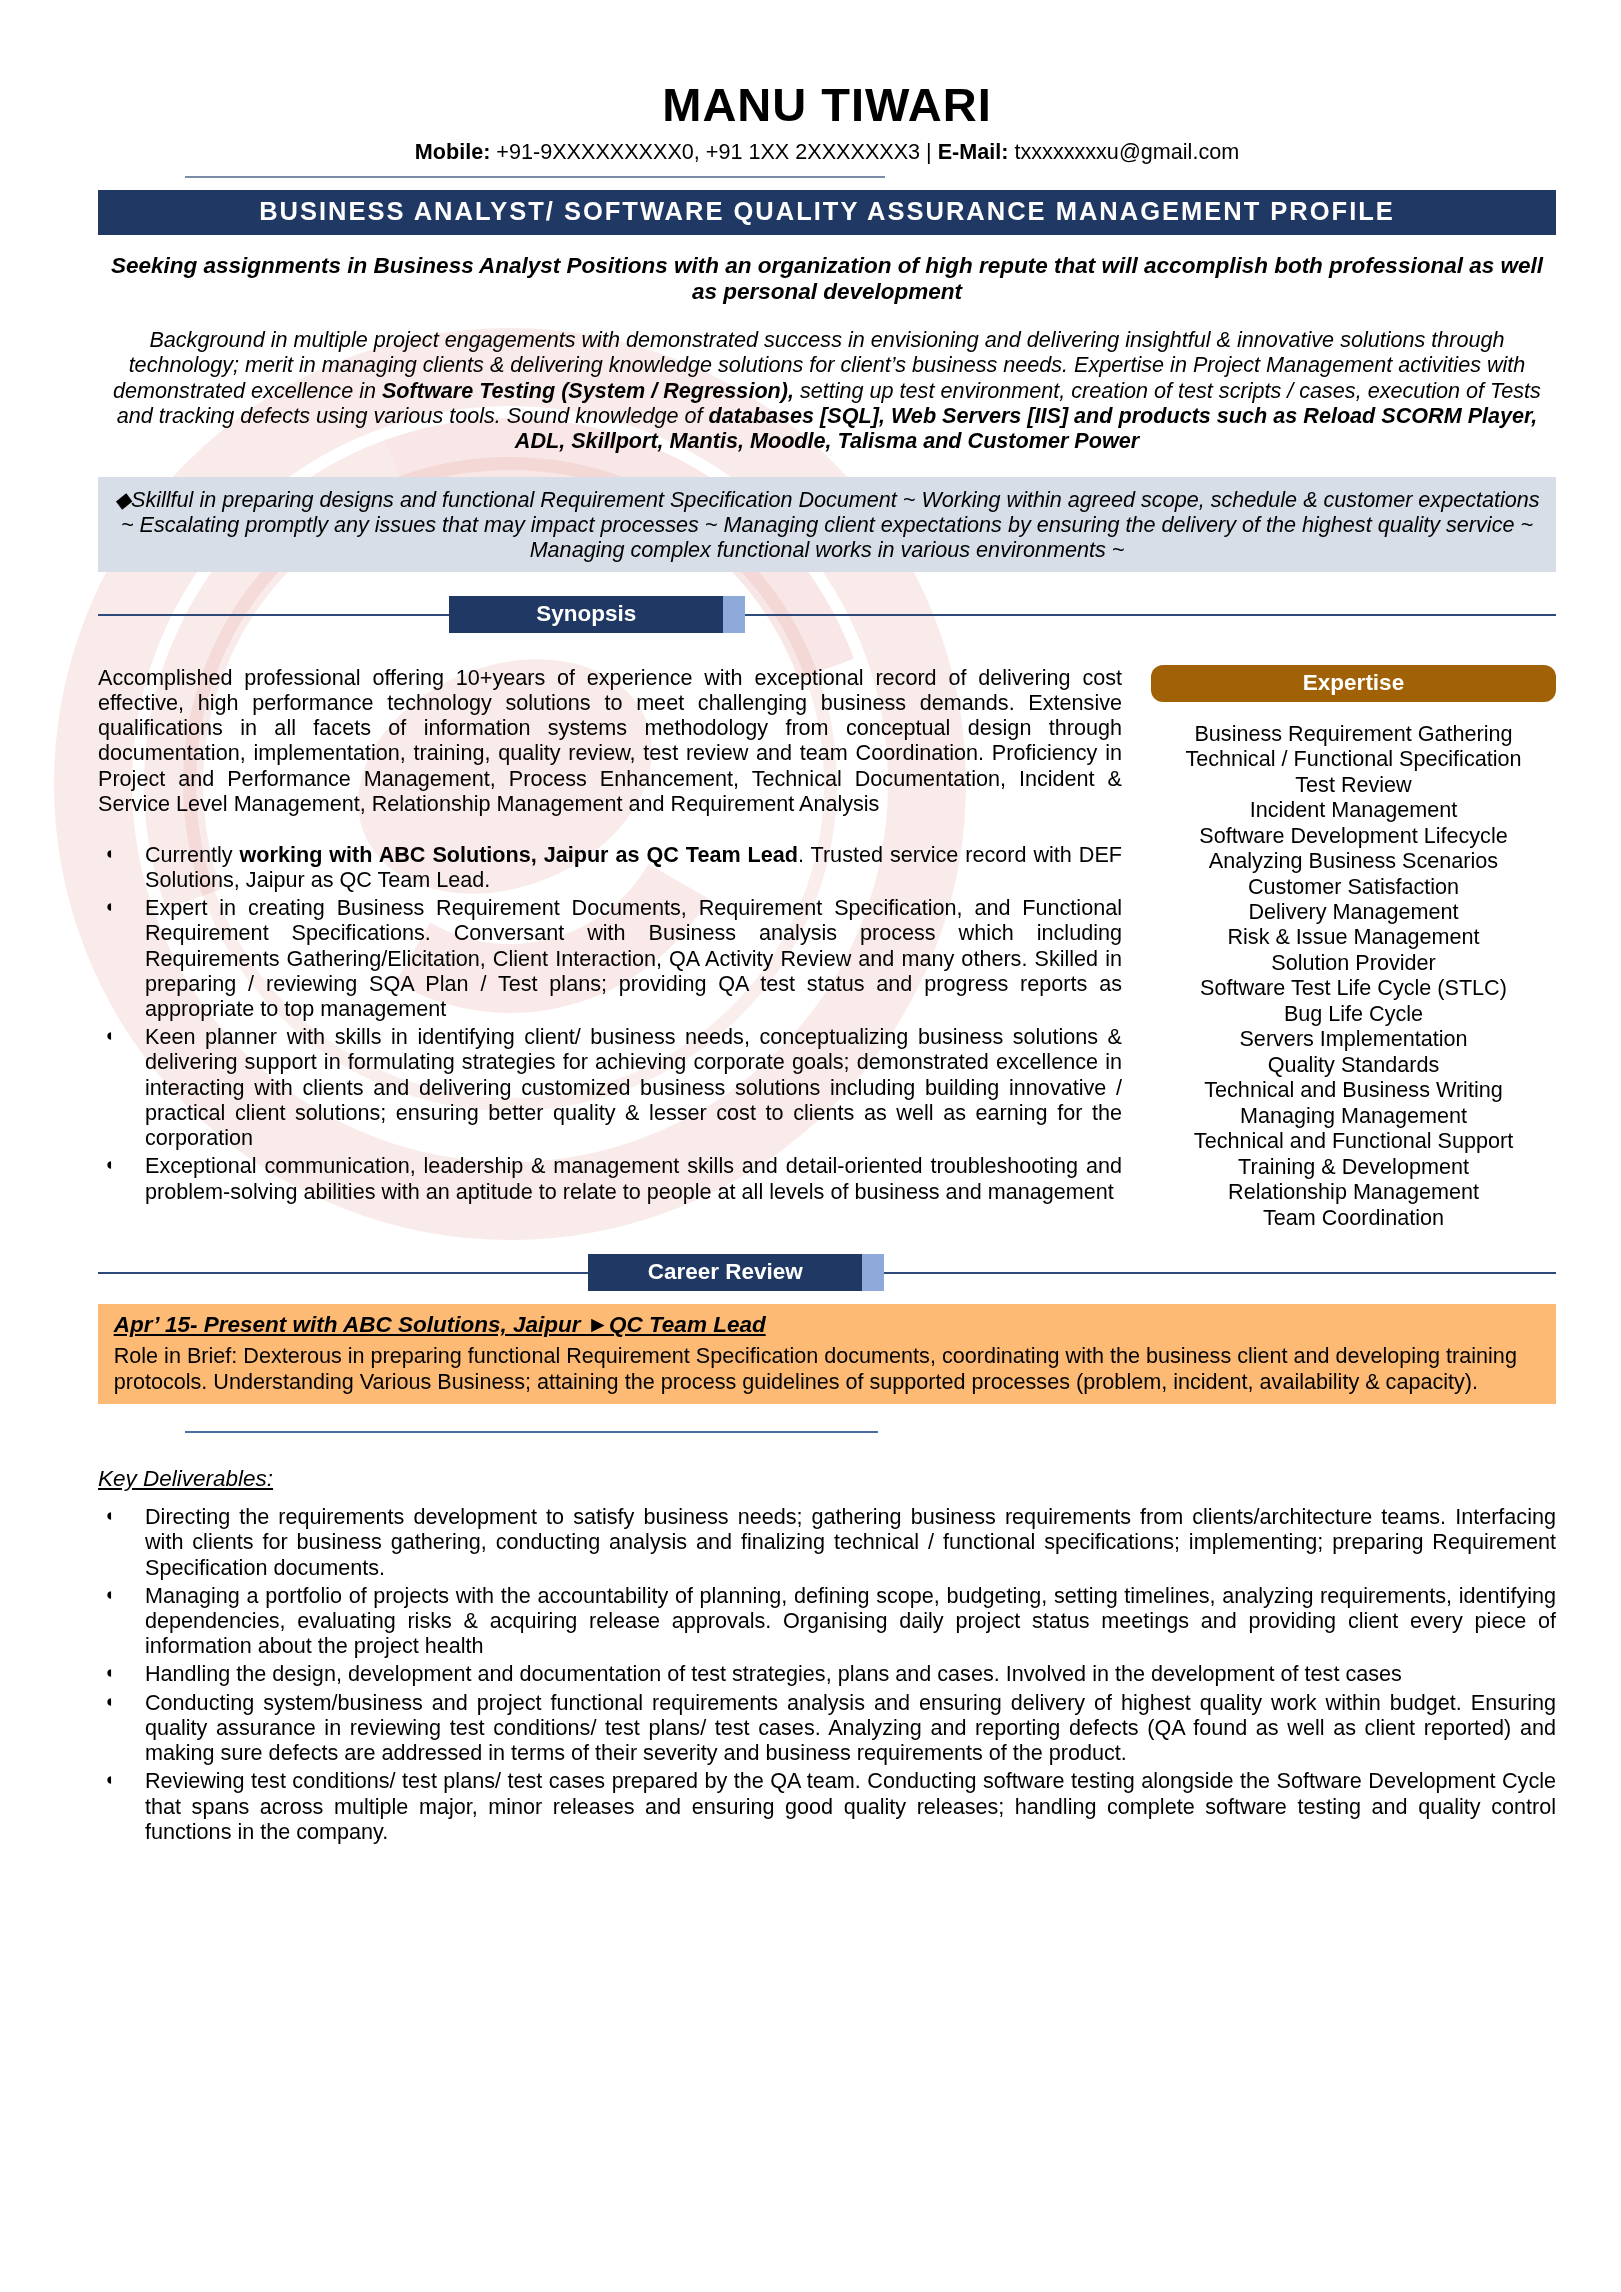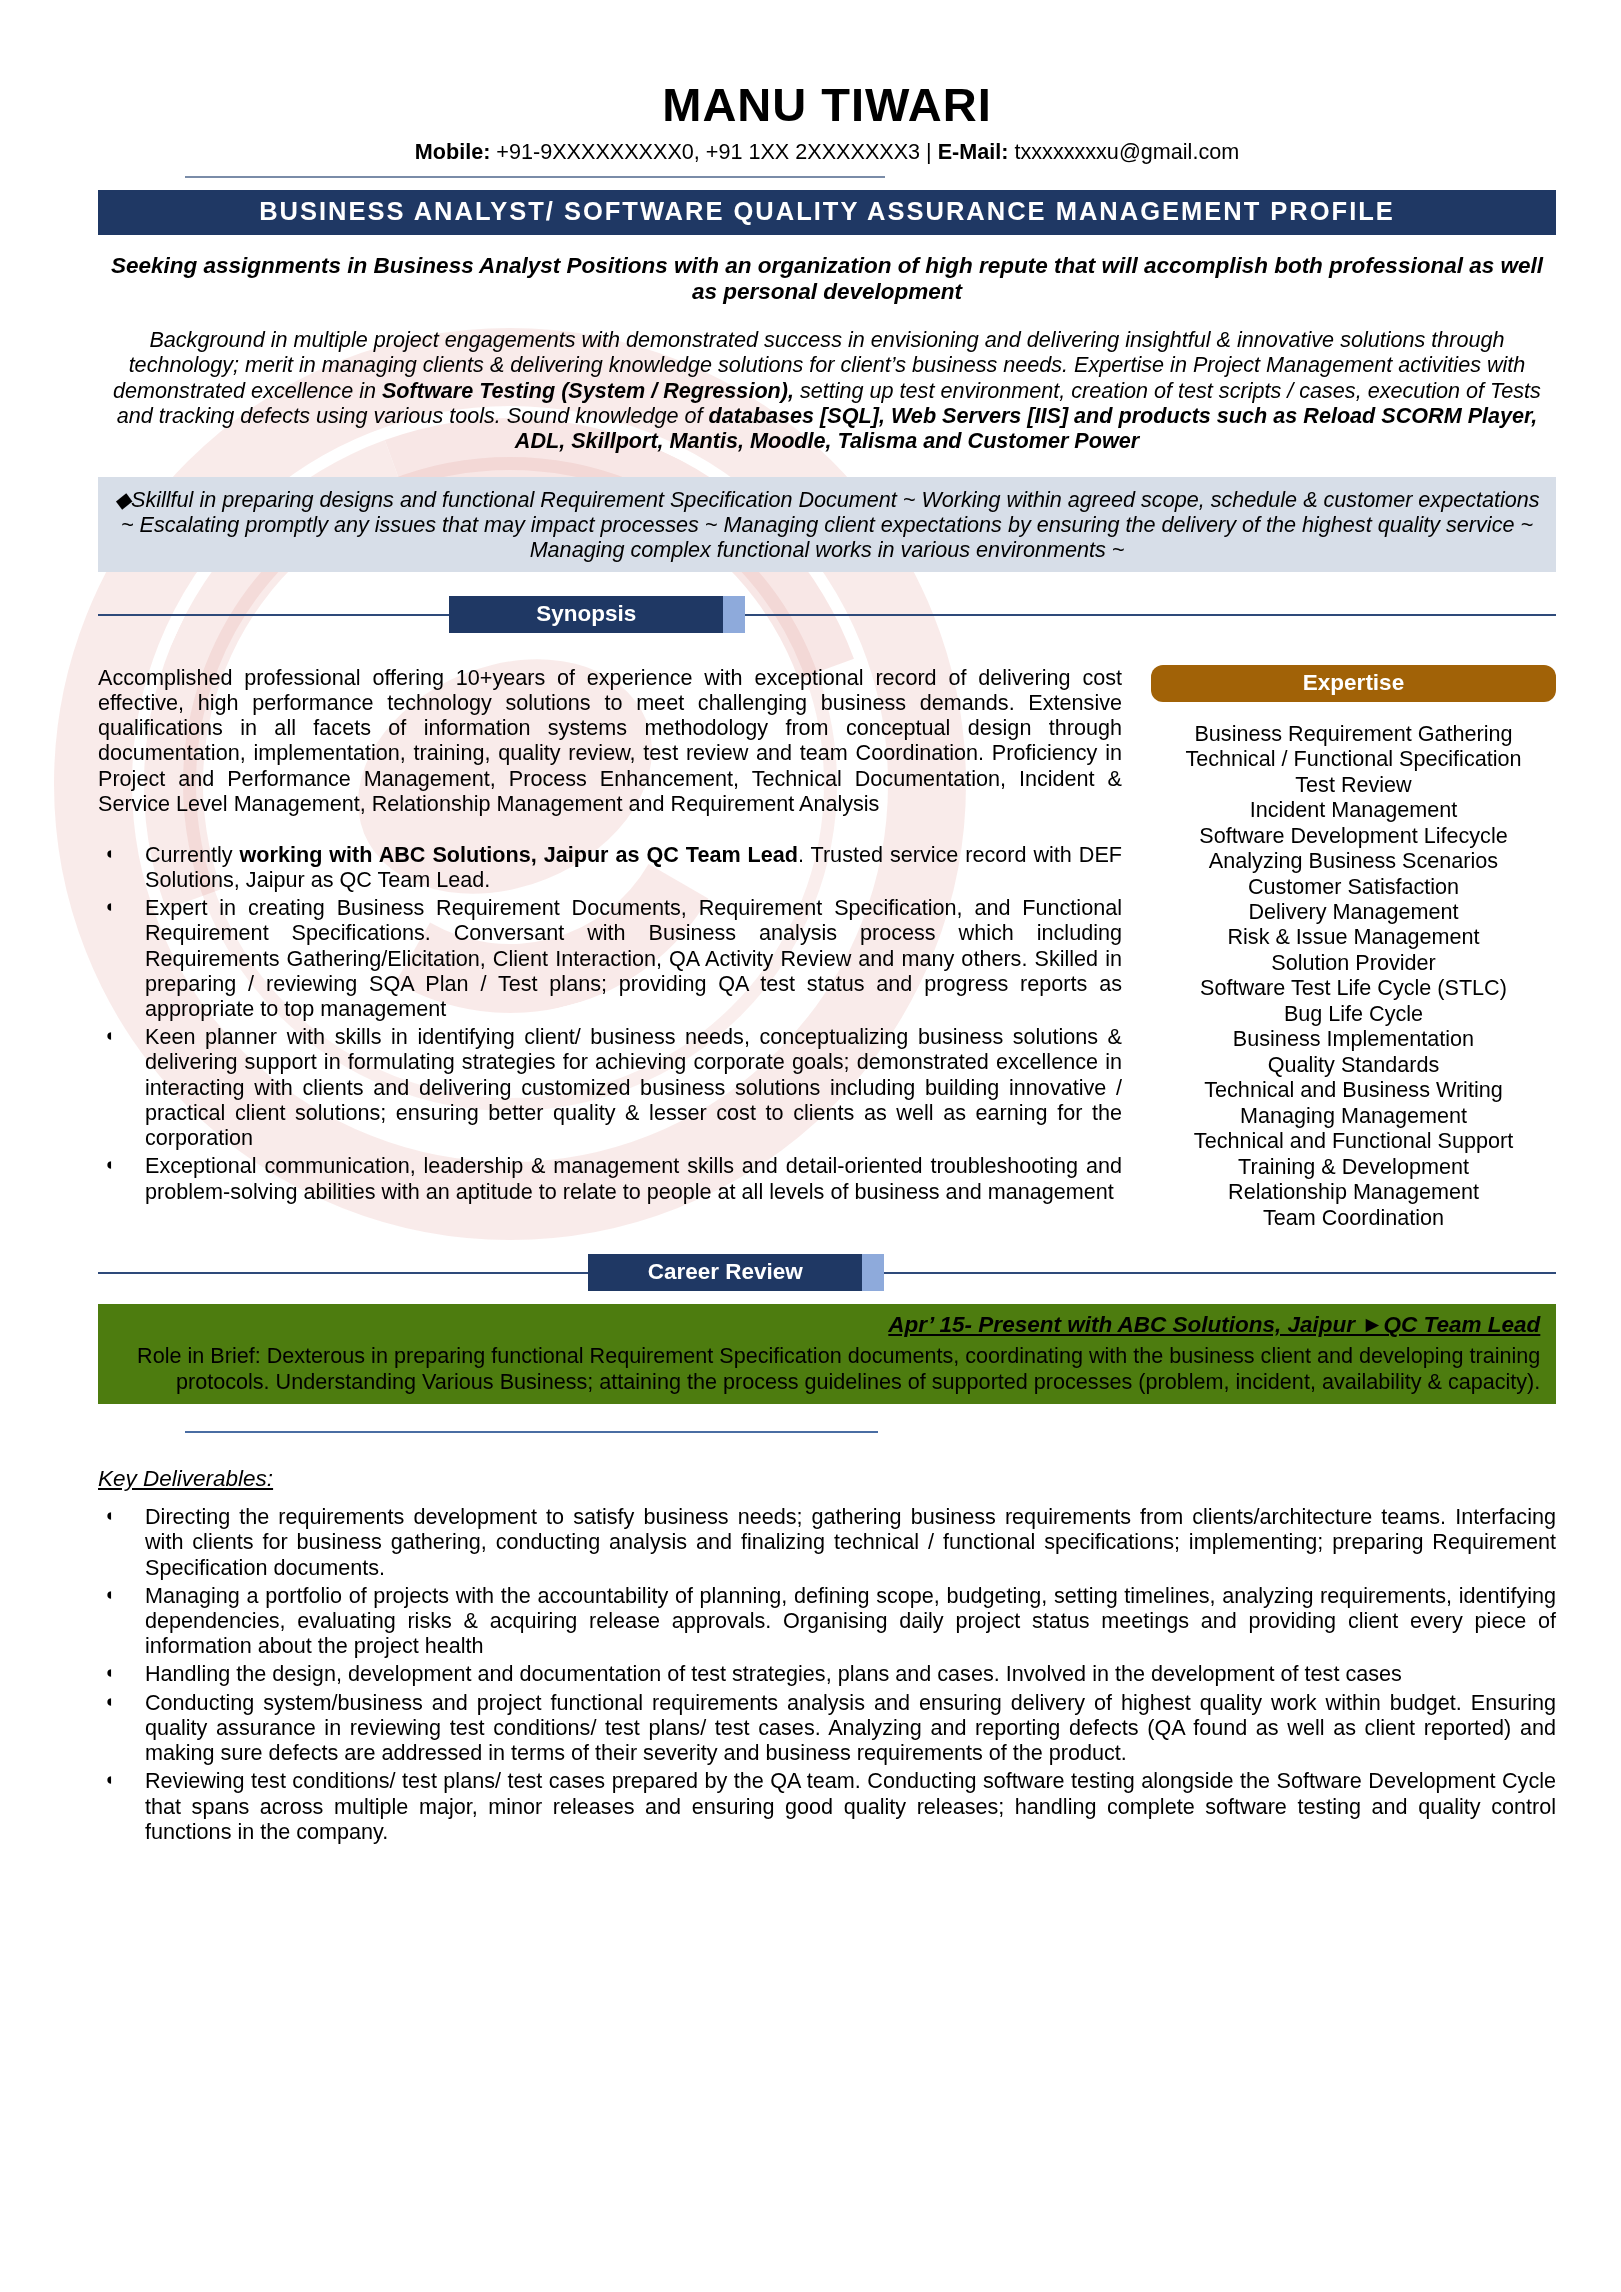--- a/index.html
+++ b/index.html
@@ -50,21 +50,21 @@
   .bullets { list-style:none; }
   .bullets li { position:relative; padding-left:47px; margin-bottom:2.9px; text-align:justify; }
   .marker { position:absolute; left:5.9px; top:1px; font-size:17.6px; }
 
   .col-right { flex:1; }
   .expertise-header { background:#a16207; color:#fff; font-weight:bold; text-align:center;
                       font-size:22.5px; padding:4.9px 0 5.9px;border-radius:12px; }
   .expertise-list { text-align:center; font-size:21.6px; line-height:1.18; padding-top:19px; }
 
   
-  .career-box { background:#4d7c0f; text-align:right; padding:7.8px 15.7px 9.8px; margin-top:7.8px; }
+  .career-box { background:#fdba74; text-align:left; padding:7.8px 15.7px 9.8px; margin-top:7.8px; }
   .position { font-weight:bold; font-style:italic; text-decoration:underline; font-size:22.5px; margin-bottom:4.9px; }
   .rule-mid { border-top:2px solid #4A6DA3; width:47.5%; margin:27.4px 0 33px 6%; }
   .kd-heading { font-style:italic; text-decoration:underline; font-size:22.5px; margin-bottom:11.8px; }
 </style>
 </head>
 <body>
 
 <div class="page">
 
   <div class="watermark">
@@ -130,21 +130,21 @@
           <div class="exp-item">Test Review</div>
           <div class="exp-item">Incident Management</div>
           <div class="exp-item">Software Development Lifecycle</div>
           <div class="exp-item">Analyzing Business Scenarios</div>
           <div class="exp-item">Customer Satisfaction</div>
           <div class="exp-item">Delivery Management</div>
           <div class="exp-item">Risk &amp; Issue Management</div>
           <div class="exp-item">Solution Provider</div>
           <div class="exp-item">Software Test Life Cycle (STLC)</div>
           <div class="exp-item">Bug Life Cycle</div>
-          <div class="exp-item">Business Implementation</div>
+          <div class="exp-item">Servers Implementation</div>
           <div class="exp-item">Quality Standards</div>
           <div class="exp-item">Technical and Business Writing</div>
           <div class="exp-item">Managing Management</div>
           <div class="exp-item">Technical and Functional Support</div>
           <div class="exp-item">Training &amp; Development</div>
           <div class="exp-item">Relationship Management</div>
           <div class="exp-item">Team Coordination</div>
         </div>
       </aside>
 

